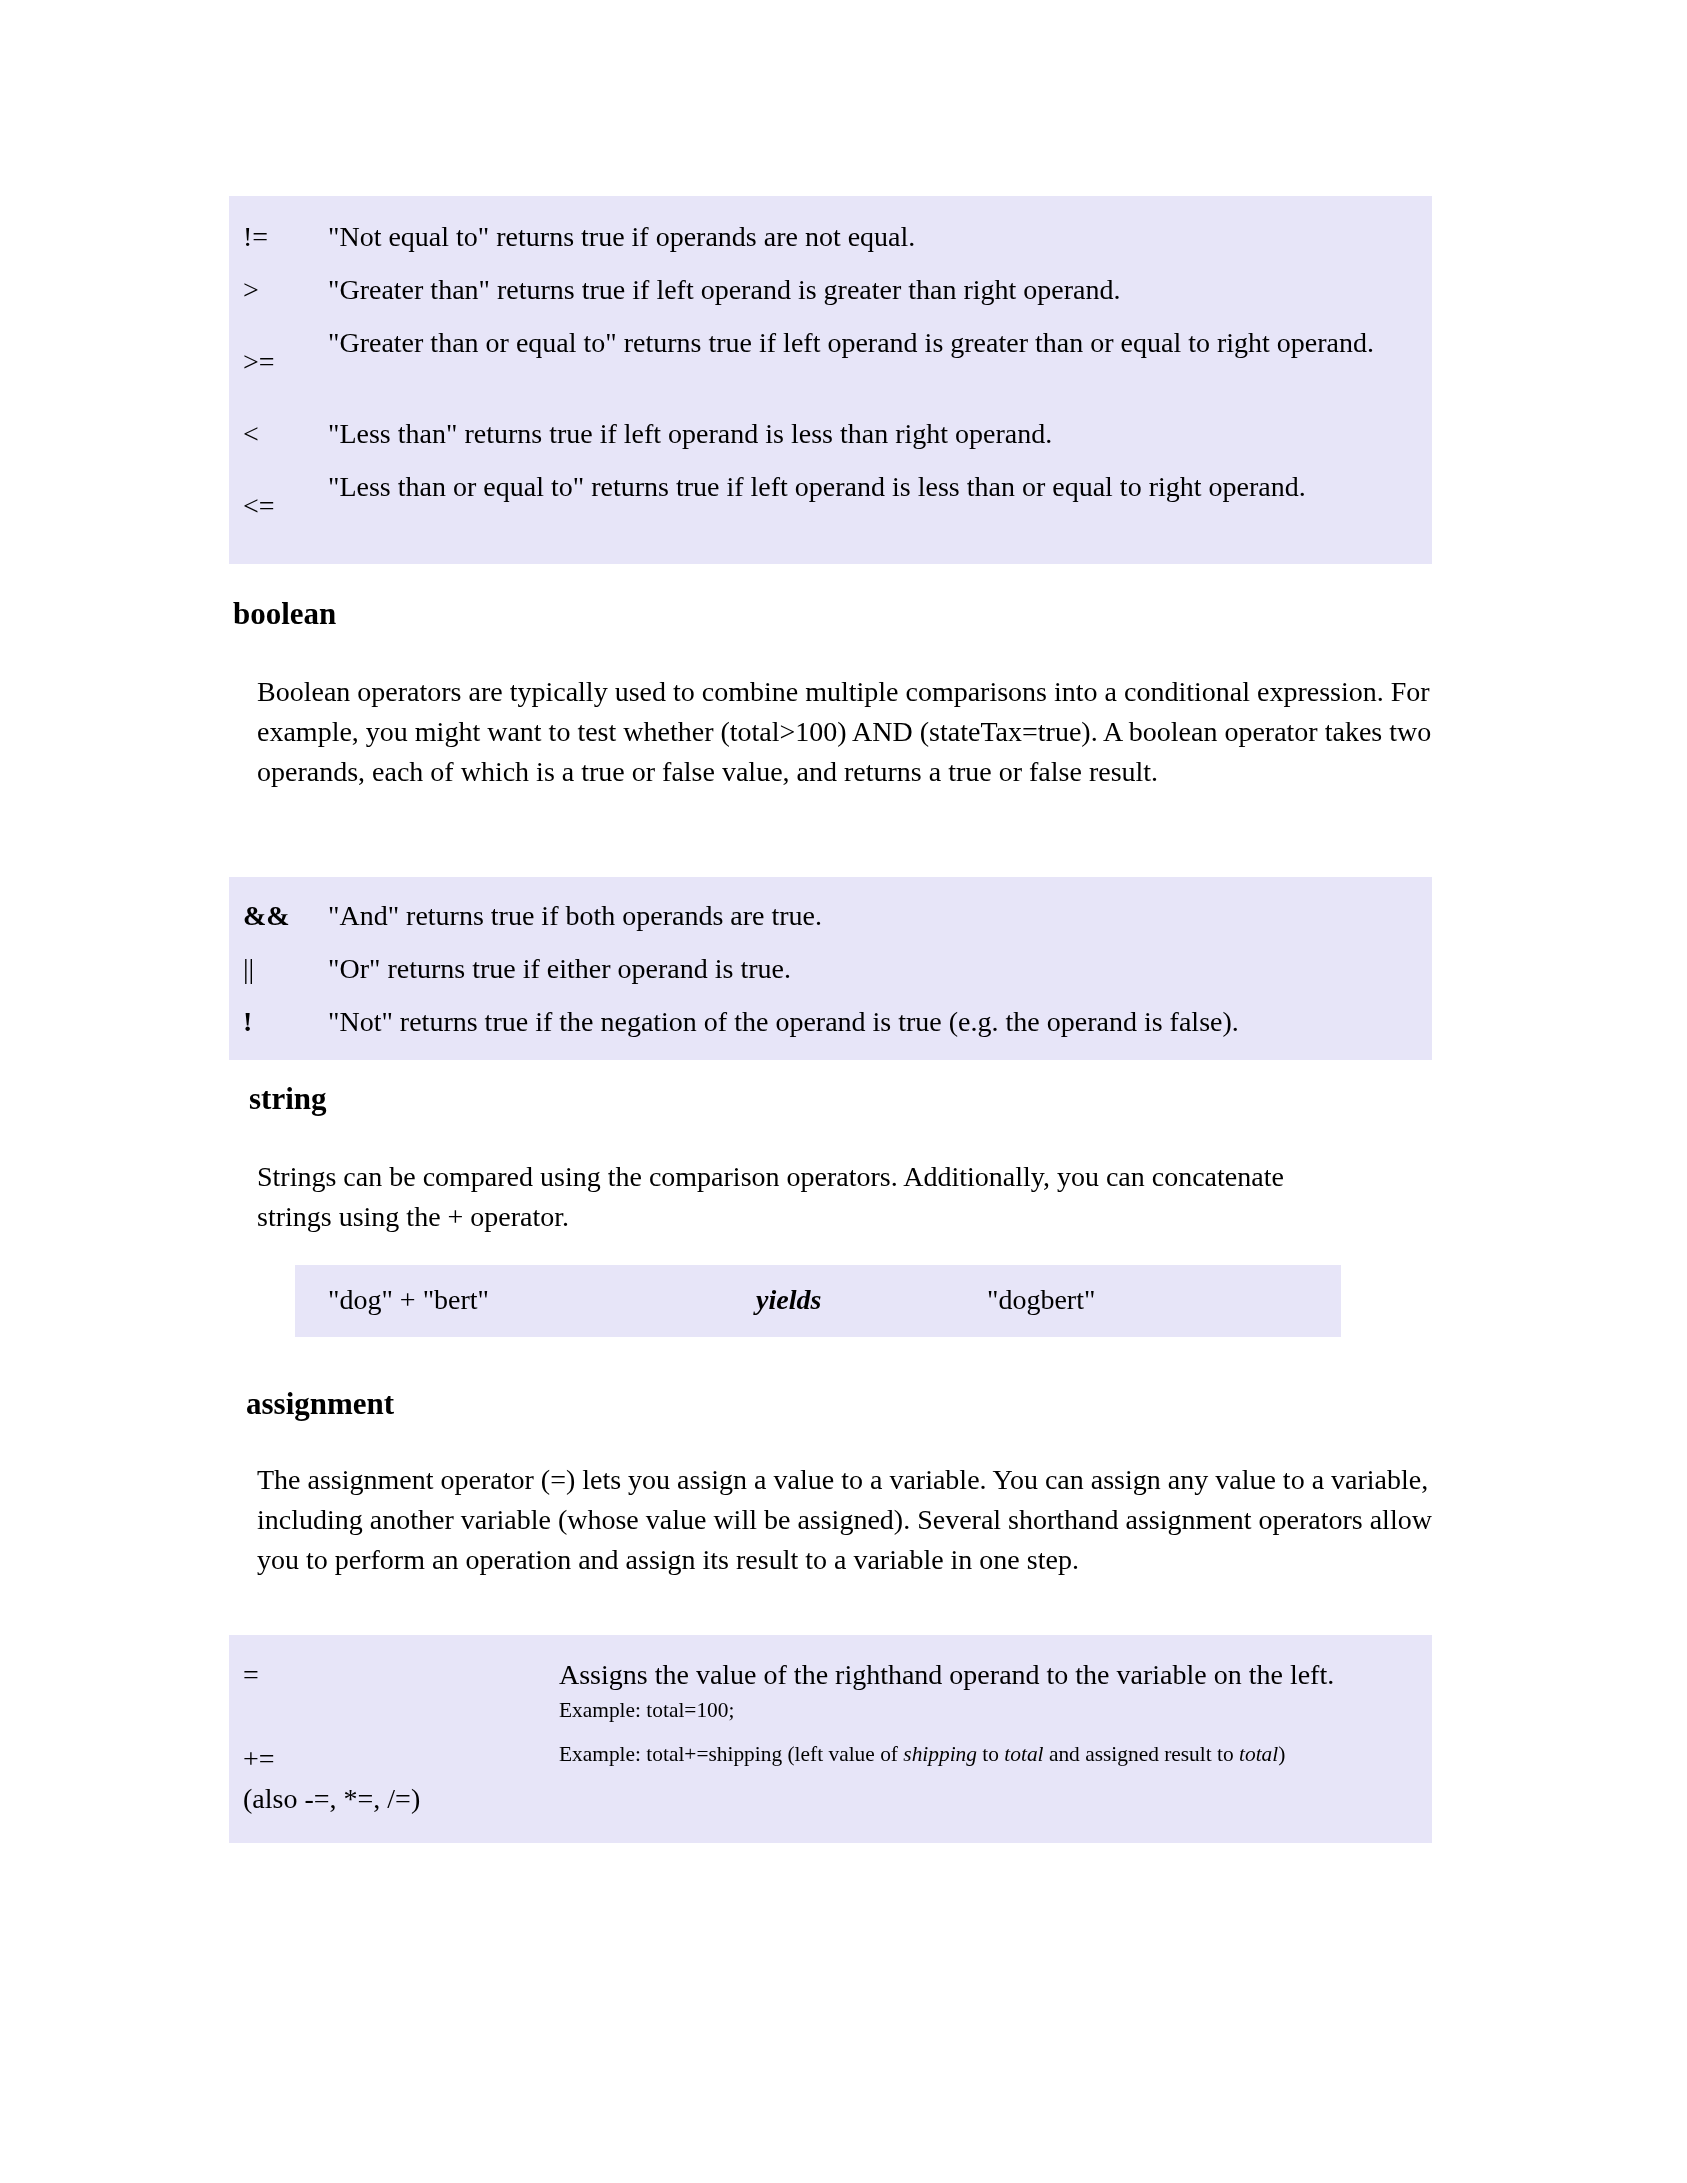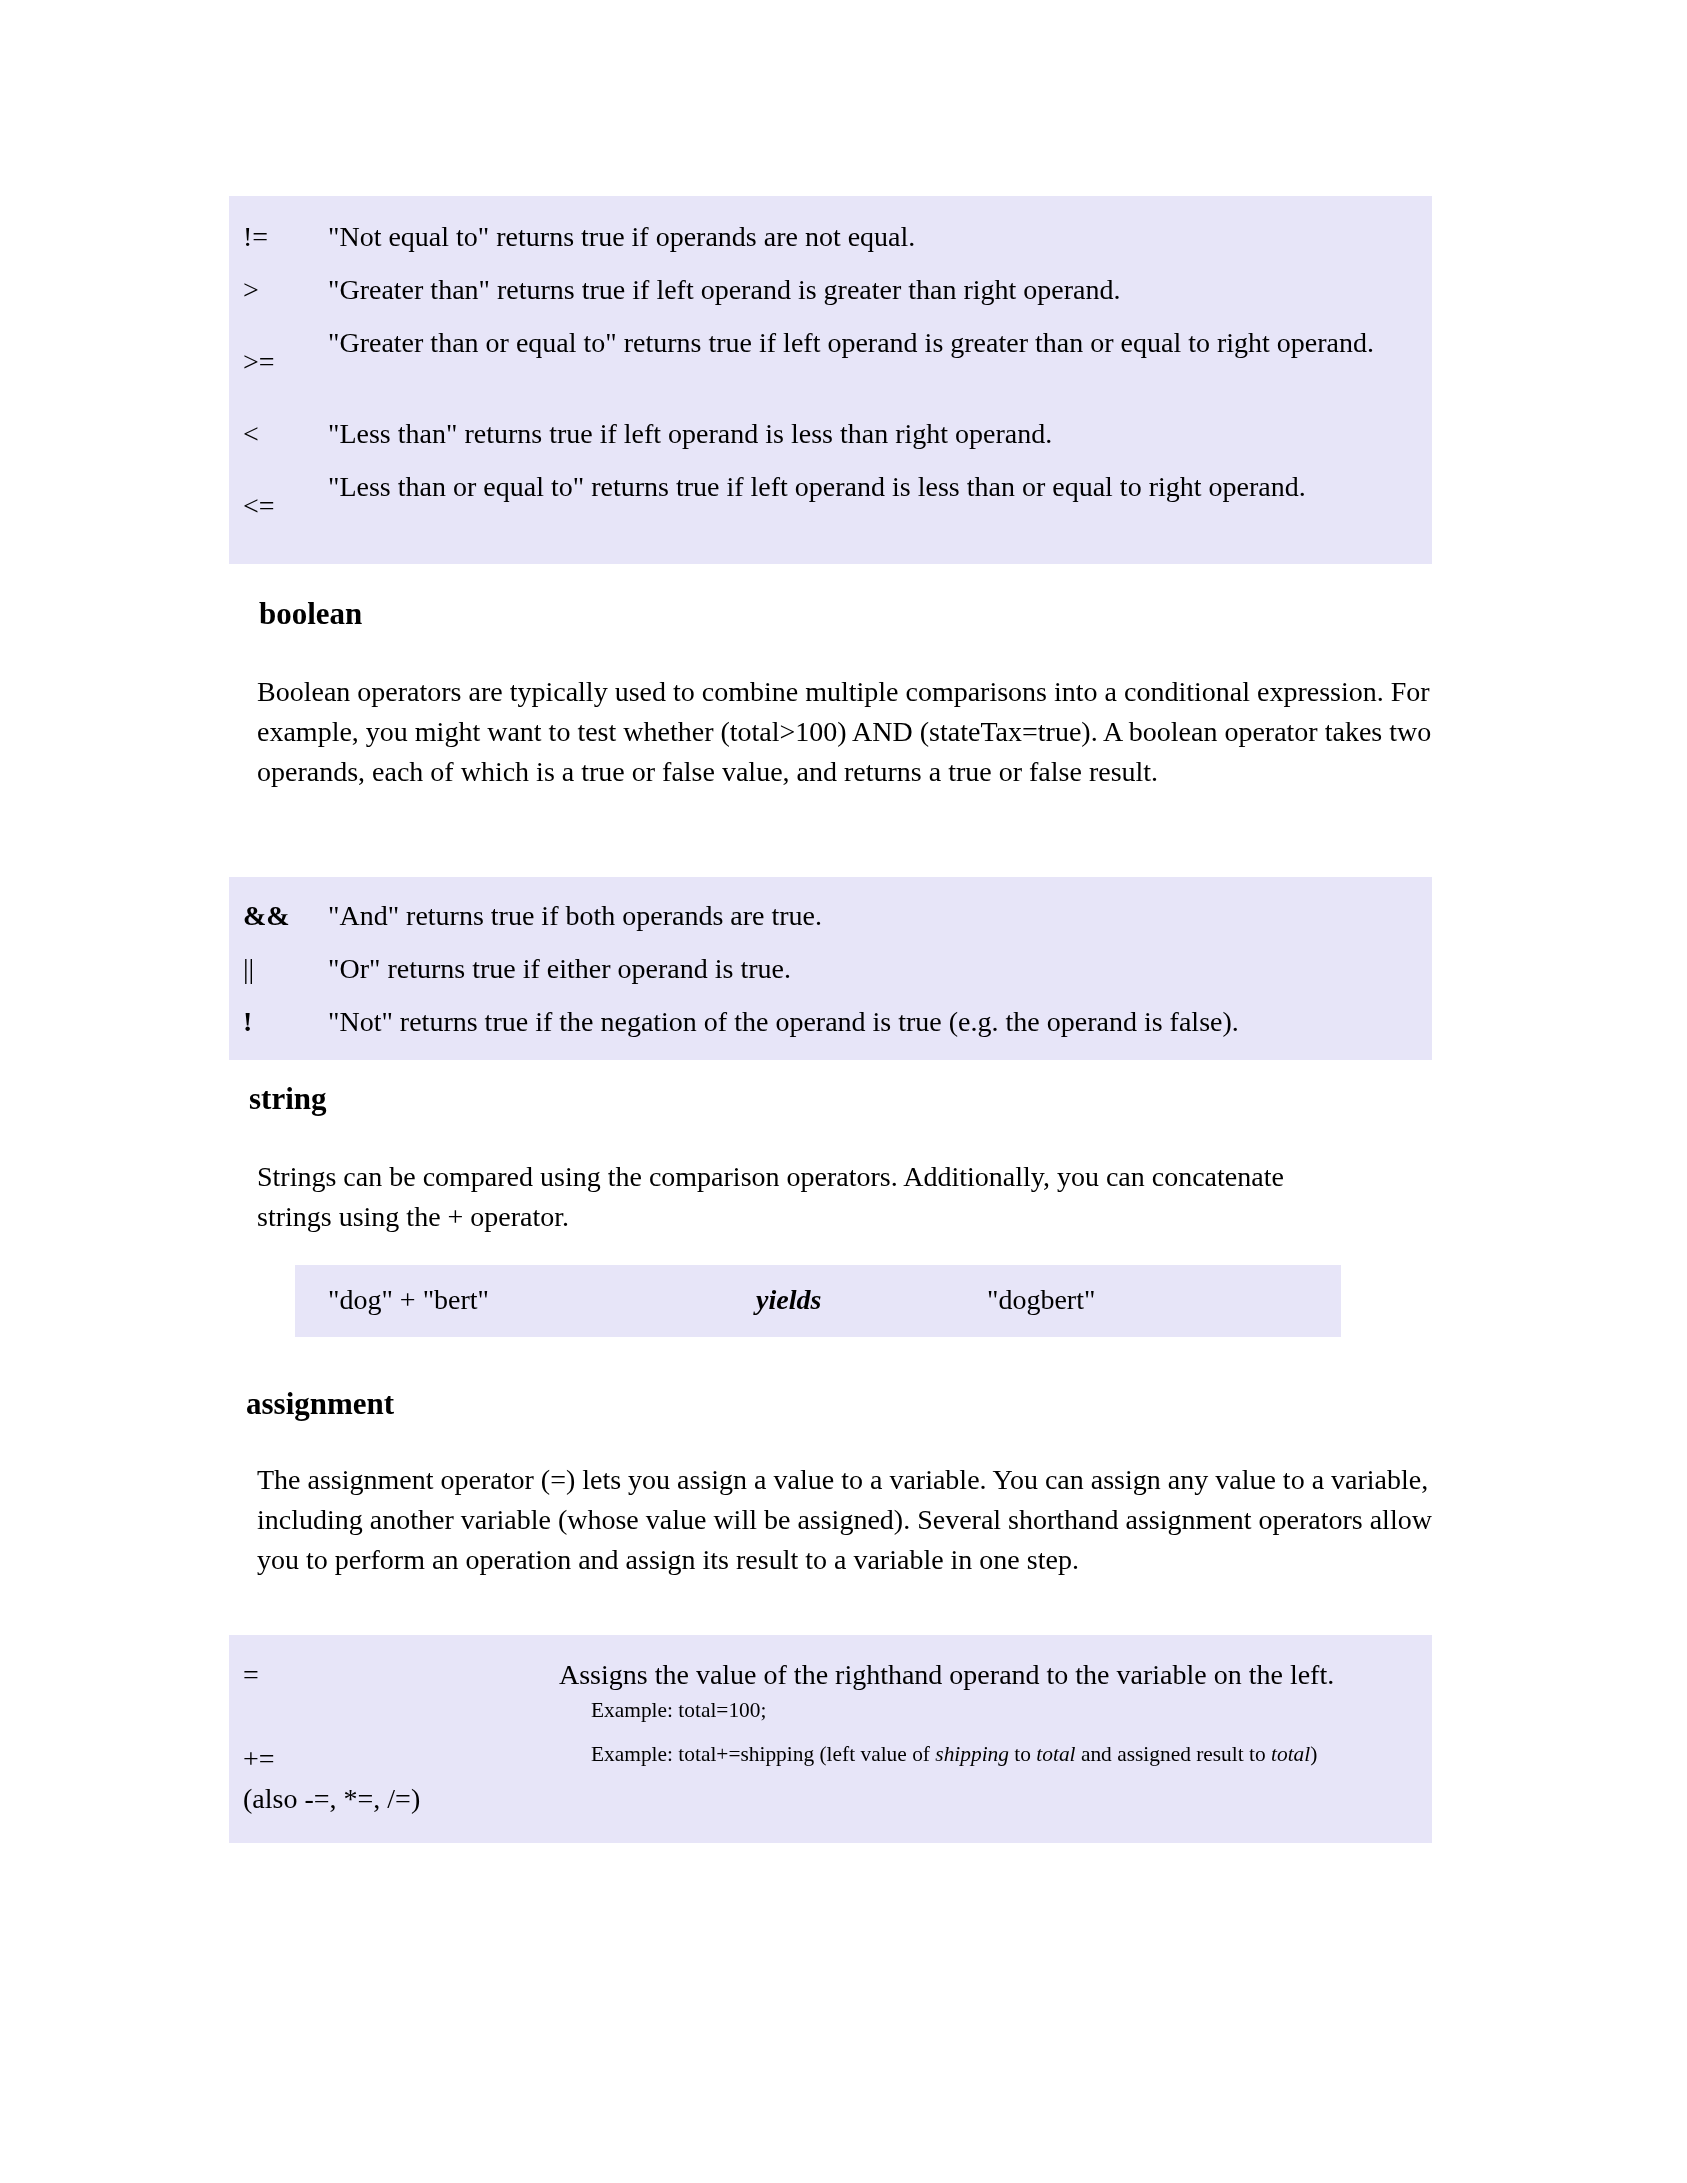--- a/index.html
+++ b/index.html
@@ -107,39 +107,38 @@
   }
   #table-assign .as-desc {
     flex: 1 1 auto;
     padding-right: 28px;
     font-size: 28px;
     line-height: 40px;
   }
   #table-assign .as-example {
     font-size: 21.4px;
     line-height: 30px;
-    margin-left: 32px;
   }
   .ital { font-style: italic; }
 
   
   .section-heading {
     position: absolute;
     font-size: 31px;
     font-weight: bold;
     line-height: 36px;
     white-space: pre;
   }
   .body-para {
     position: absolute;
     font-size: 28px;
     line-height: 40px;
     margin-left: 12px;
   }
-  #heading-boolean { left: 259px; top: 596px; }
+  #heading-boolean { left: 233px; top: 596px; }
   #para-boolean    { left: 245px; top: 672px; width: 1195px; }
   #heading-string  { left: 249px; top: 1081px; }
   #para-string     { left: 245px; top: 1157px; width: 1088px; }
   #heading-assignment { left: 246px; top: 1374px; margin-top: 12px; }
   #para-assignment    { left: 245px; top: 1460px; width: 1195px; }
 </style>
 </head>
 <body>
 
 <div class="page">

